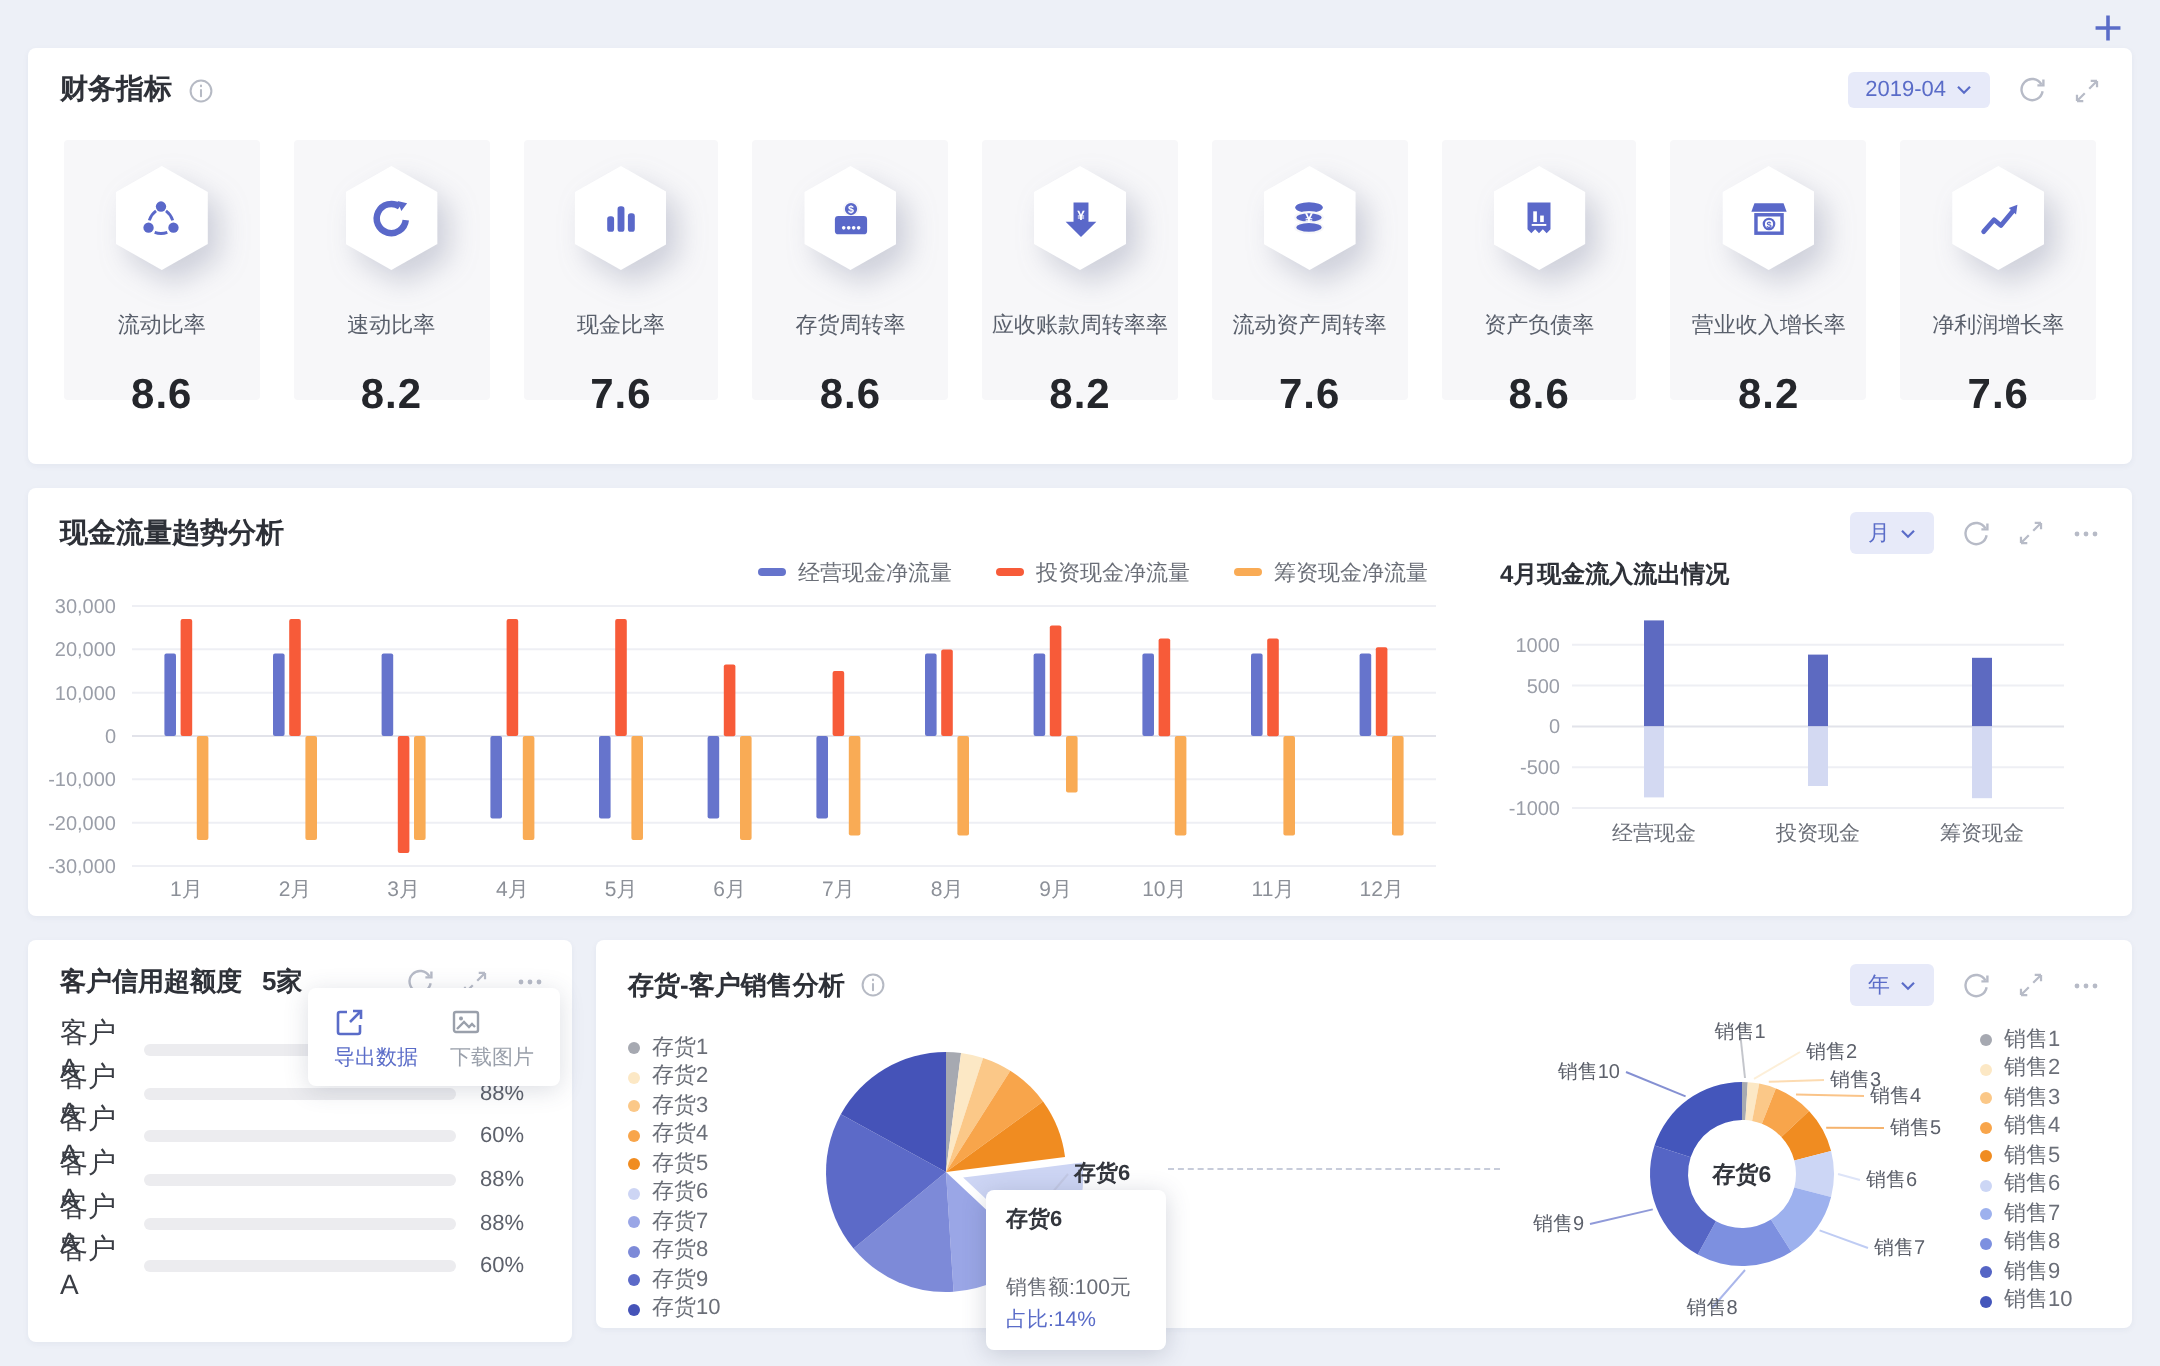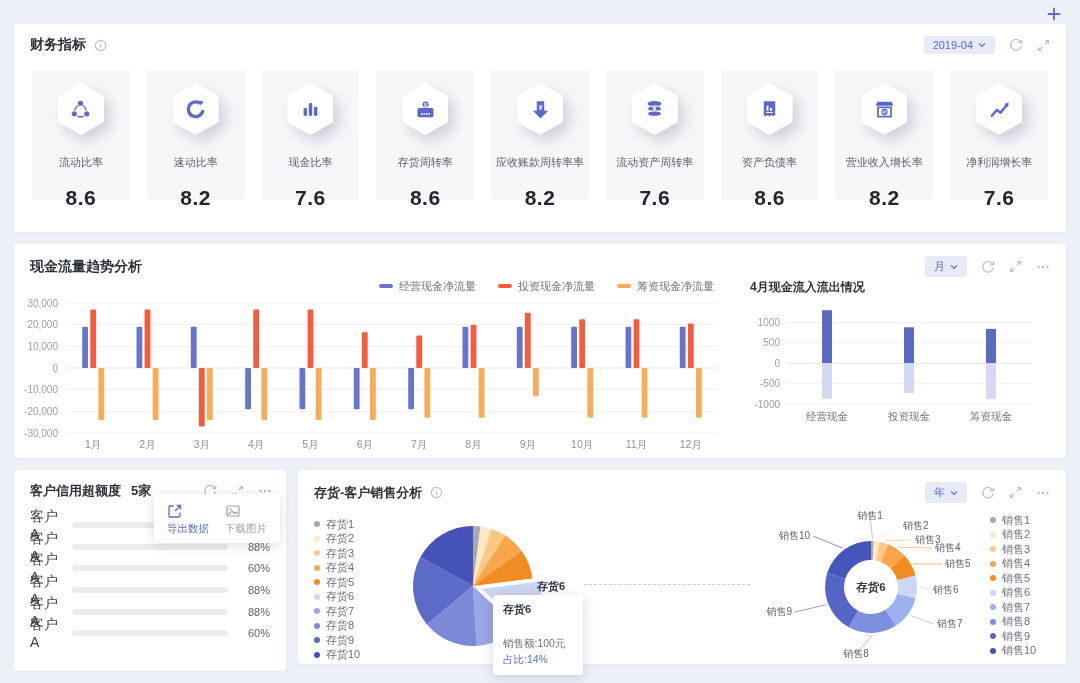--- a/index.html
+++ b/index.html
@@ -36,21 +36,21 @@
   
   .bottom-row{display:flex;gap:12px}
   #card-credit{width:272px;height:201px;position:relative}
   #card-sales{flex:1;height:194px}
   .count-label{font-size:13px;font-weight:bold;color:#2e3138;margin-left:10px}
   .credit-rows{padding:14px 16px 0 16px}
   .credit-row{display:flex;align-items:center;height:21.7px}
   .credit-label{width:34px;font-size:14px;color:#3a3d44}
   .credit-track{flex:1;height:6px;background:#ececef;border-radius:3px;margin:0 12px 0 8px;overflow:hidden}
   .credit-fill{height:100%;background:#5b6bc9;border-radius:3px}
-  .credit-pct{width:30px;font-size:11px;color:#5d616b;text-align:right}
+  .credit-pct{width:30px;font-size:11px;color:#5d616b;text-align:left}
   .popover{position:absolute;top:24px;right:6px;background:#fff;border-radius:4px;box-shadow:0 2px 12px rgba(60,70,100,.18);display:flex;gap:16px;padding:9px 13px 7px 13px;z-index:5}
   .pop-item{display:flex;flex-direction:column;align-items:flex-start;gap:3px;font-size:10.5px;cursor:pointer}
   .pop-item.blue{color:#5a6cc8}
   .pop-item.gray{color:#9aa0ab}
   
   .sales-body{display:flex;padding:4px 14px 0 16px;position:relative}
   .legend-col{display:flex;flex-direction:column;gap:4.2px;padding-top:12px;width:62px}
   .legend-col .legend-item{font-size:11px;color:#6b6f78;line-height:10.3px}
   .dot{width:6px;height:6px;border-radius:3px;flex:none}
   .pie-wrap{position:relative;width:212px}

